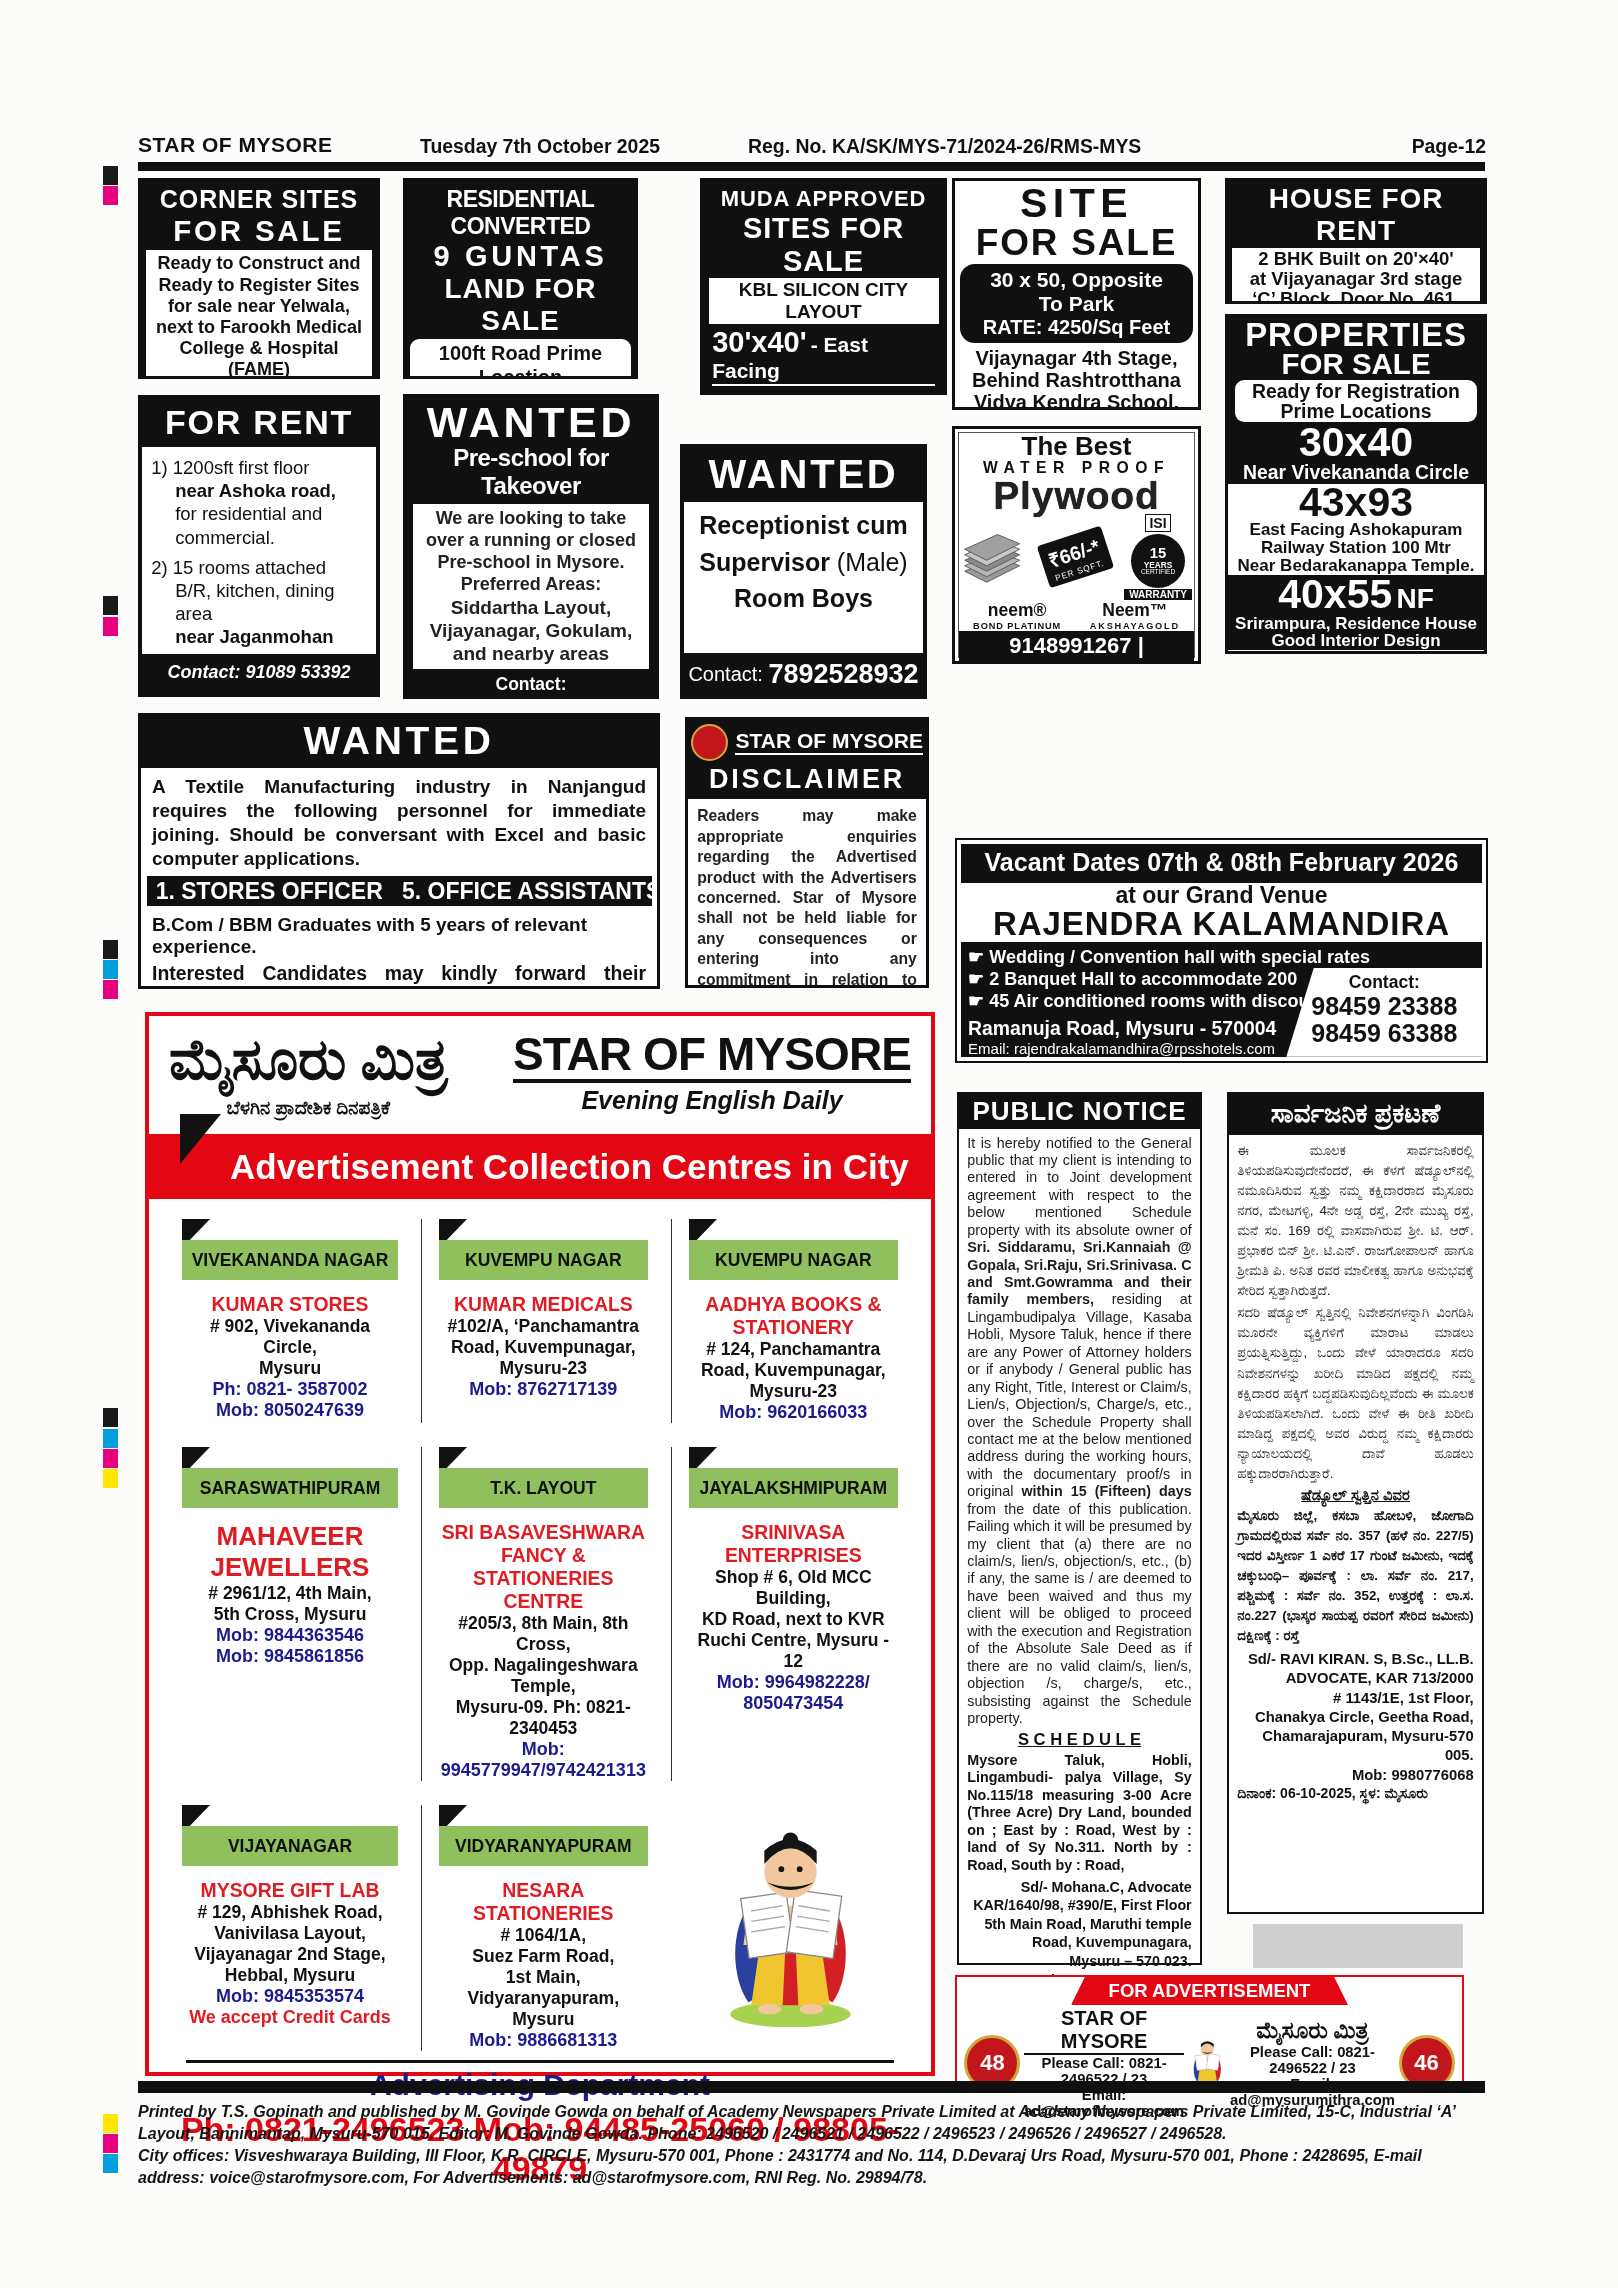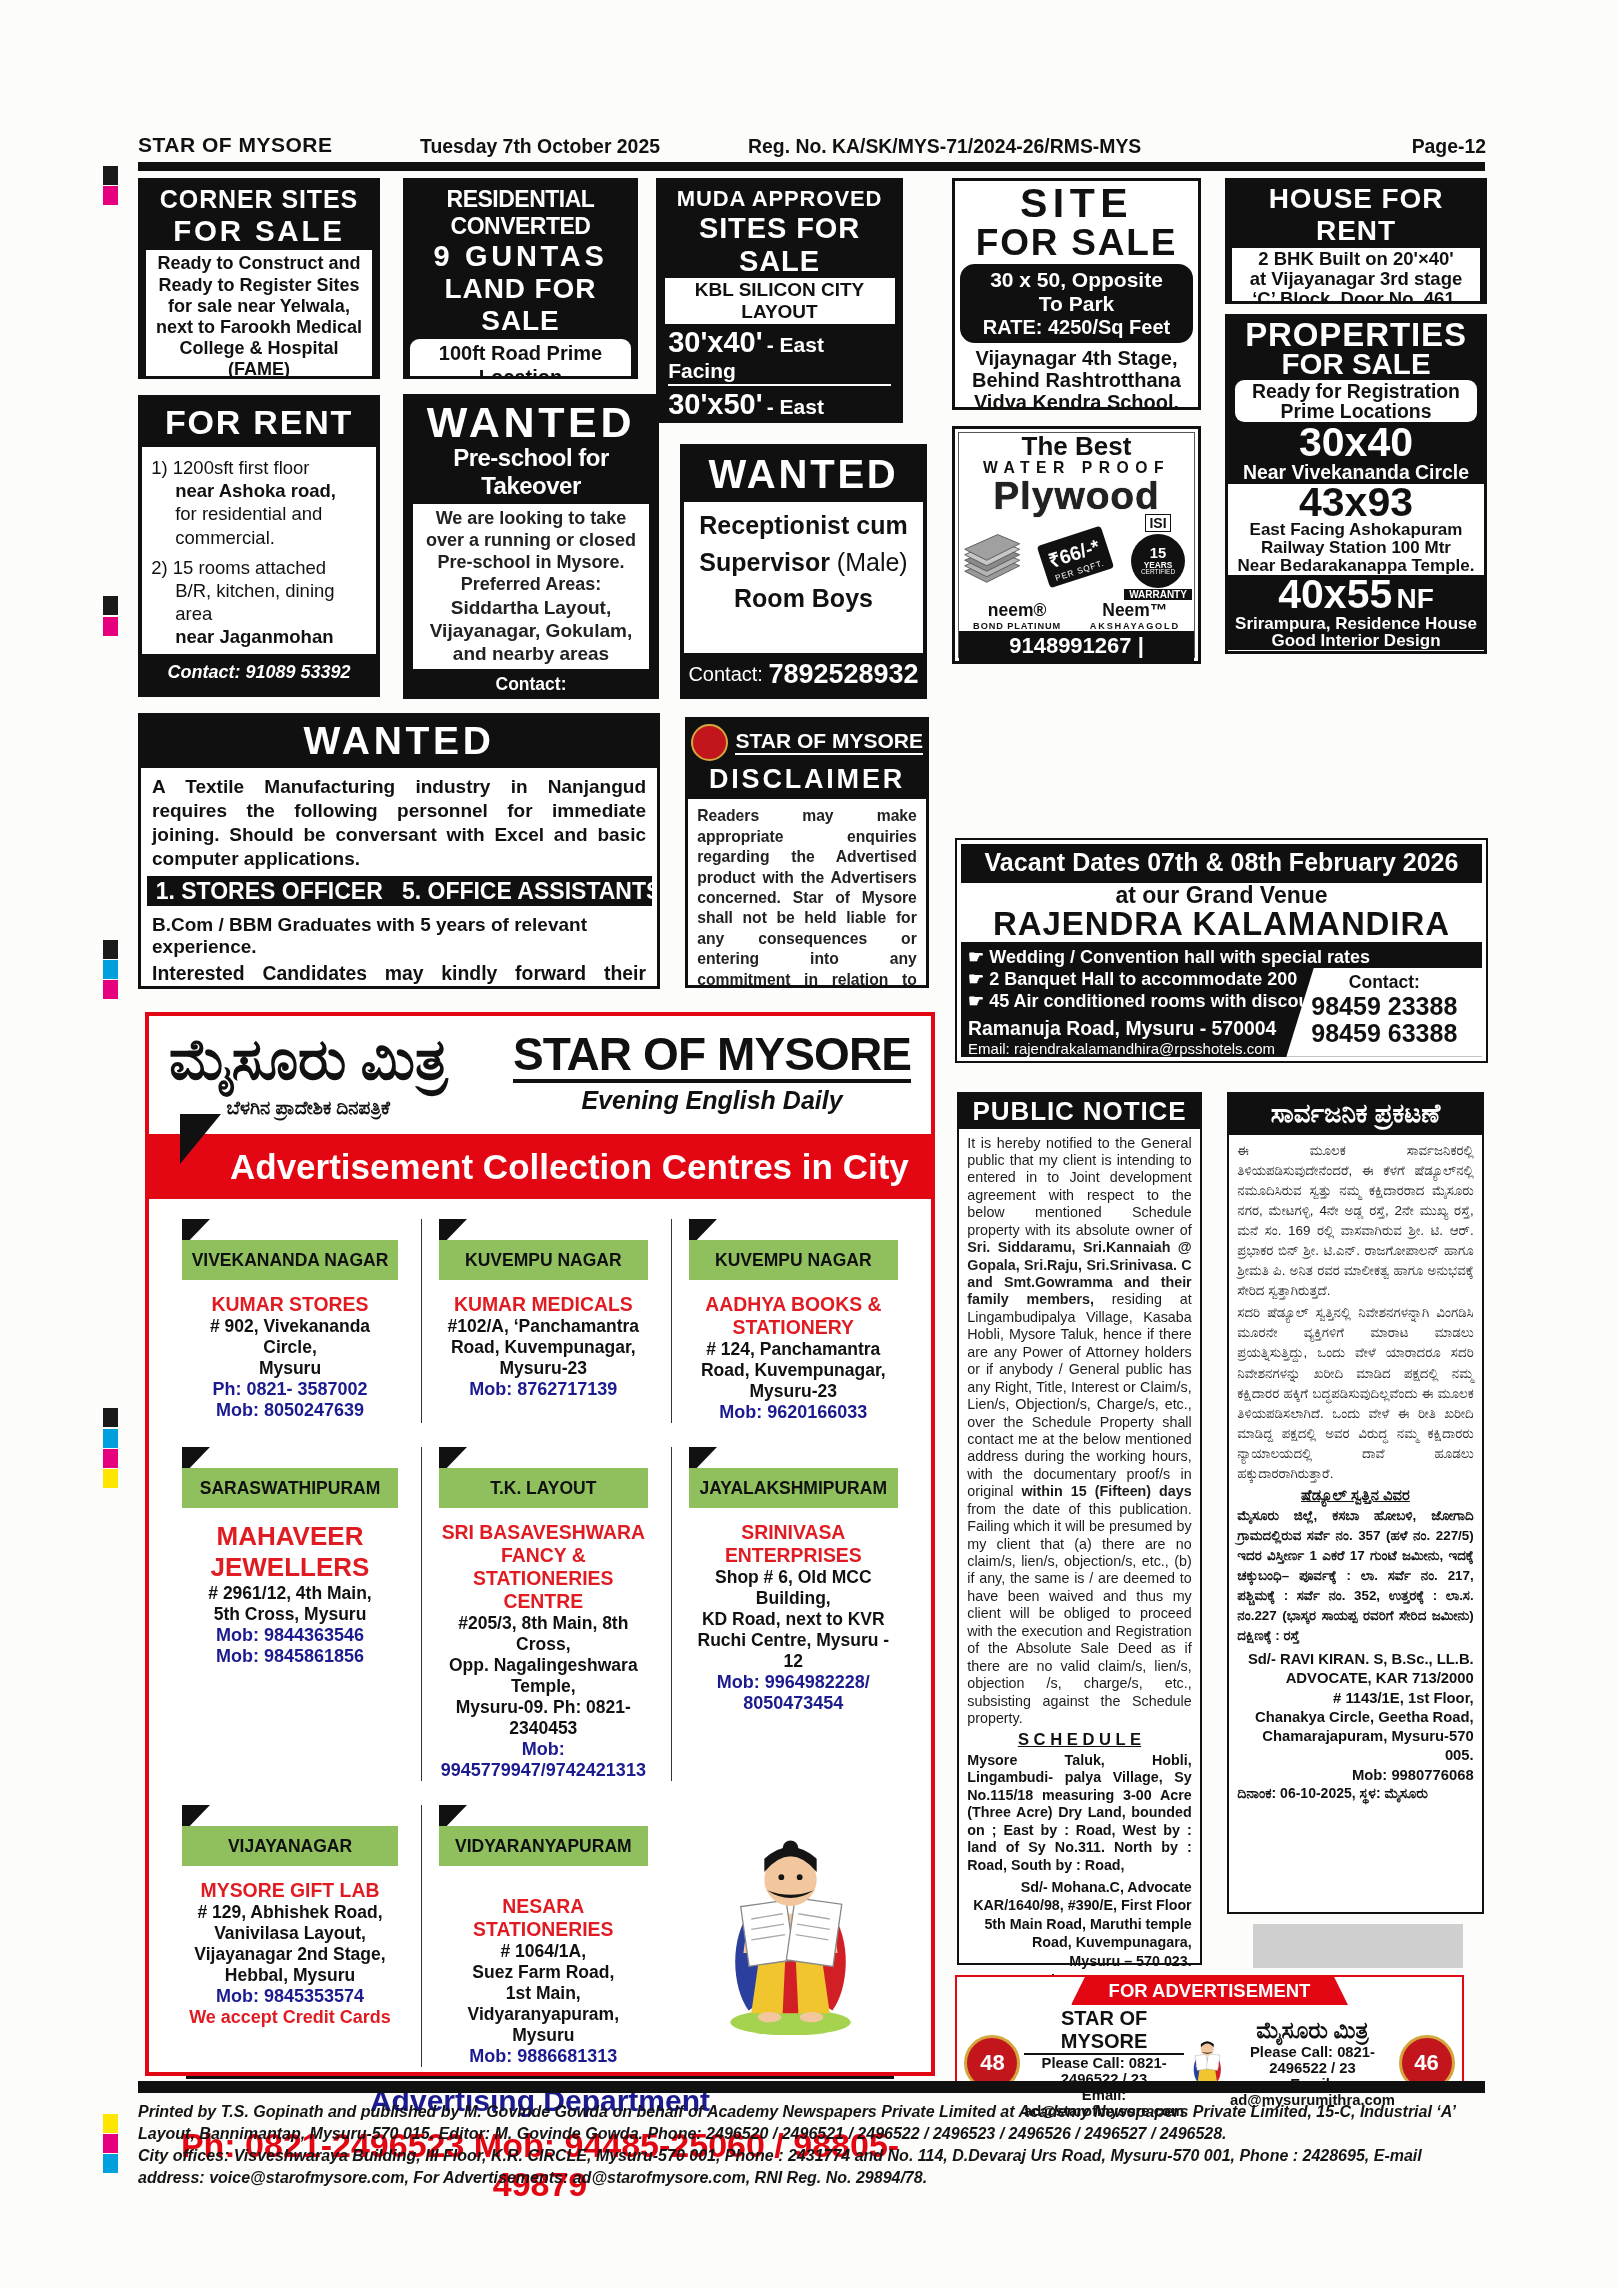--- a/index.html
+++ b/index.html
@@ -92,21 +92,21 @@
     <div class="ctr w xb" style="font-size:24px;letter-spacing:-0.5px">Pre-school for Takeover</div>
     <div class="whbg ctr xb" style="margin:4.6px 3.7px;padding:3.7px 4.6px;font-size:18px;line-height:1.22;color:#222">
       <div>We are looking to take over a running or closed Pre-school in Mysore.</div>
       <div>Preferred Areas:</div>
       <div style="font-size:19px">Siddartha Layout, Vijayanagar, Gokulam, and nearby areas</div>
     </div>
     <div class="ctr w xb" style="font-size:17.5px">Contact:</div>
     <div class="ctr w xb" style="font-size:30px;letter-spacing:1.8px;line-height:1">+91 72046 32031</div>
   </div>
 
-  <div class="ad dark" style="left:656px;top:178px;width:247px;height:245px;padding:4.6px 5.5px">
+  <div class="ad dark" style="left:700px;top:178px;width:247px;height:217px;padding:4.6px 5.5px">
     <div class="ctr w xb" style="font-size:22px;letter-spacing:0.9px">MUDA APPROVED</div>
     <div class="ctr w xb" style="font-size:29px;letter-spacing:0.9px">SITES FOR SALE</div>
     <div class="whbg ctr xb" style="font-size:19px;margin:0.9px 0;padding:0.9px">KBL SILICON CITY LAYOUT</div>
     <div style="border-bottom:2.8px solid #fff;margin:1.8px 3.7px;padding-bottom:0.9px">
       <span class="w xb" style="font-size:29px">30'x40'</span>
       <span class="w xb" style="font-size:21px">- East Facing</span>
     </div>
     <div style="border-bottom:2.8px solid #fff;margin:1.8px 3.7px;padding-bottom:0.9px">
       <span class="w xb" style="font-size:29px">30'x50'</span>
       <span class="w xb" style="font-size:21px">- East Facing</span>
@@ -353,21 +353,21 @@
         <div class="b" style="font-size:17.5px">Vanivilasa Layout,</div>
         <div class="b" style="font-size:17.5px">Vijayanagar 2nd Stage,</div>
         <div class="b" style="font-size:17.5px">Hebbal, Mysuru</div>
         <div class="navy xb" style="font-size:18px">Mob: 9845353574</div>
         <div class="red xb" style="font-size:18px">We accept Credit Cards</div>
       </div>
 
       <div class="centre-cell cell-sep">
         <div class="flag"></div>
         <div class="greenbar" style="font-size:17.5px;padding:9.2px 0">VIDYARANYAPURAM</div>
-        <div class="red xb" style="font-size:19.4px;margin-top:29px">NESARA STATIONERIES</div>
+        <div class="red xb" style="font-size:19.4px;margin-top:13px">NESARA STATIONERIES</div>
         <div class="b" style="font-size:17.5px"># 1064/1A,</div>
         <div class="b" style="font-size:17.5px">Suez Farm Road,</div>
         <div class="b" style="font-size:17.5px">1st Main, Vidyaranyapuram,</div>
         <div class="b" style="font-size:17.5px">Mysuru</div>
         <div class="navy xb" style="font-size:18px">Mob: 9886681313</div>
       </div>
 
       <div style="display:flex;align-items:center;justify-content:center">
         <svg width="157" height="198" viewBox="0 0 120 150">
           <ellipse cx="60" cy="141" rx="46" ry="10" fill="#a6d34f"></ellipse>

